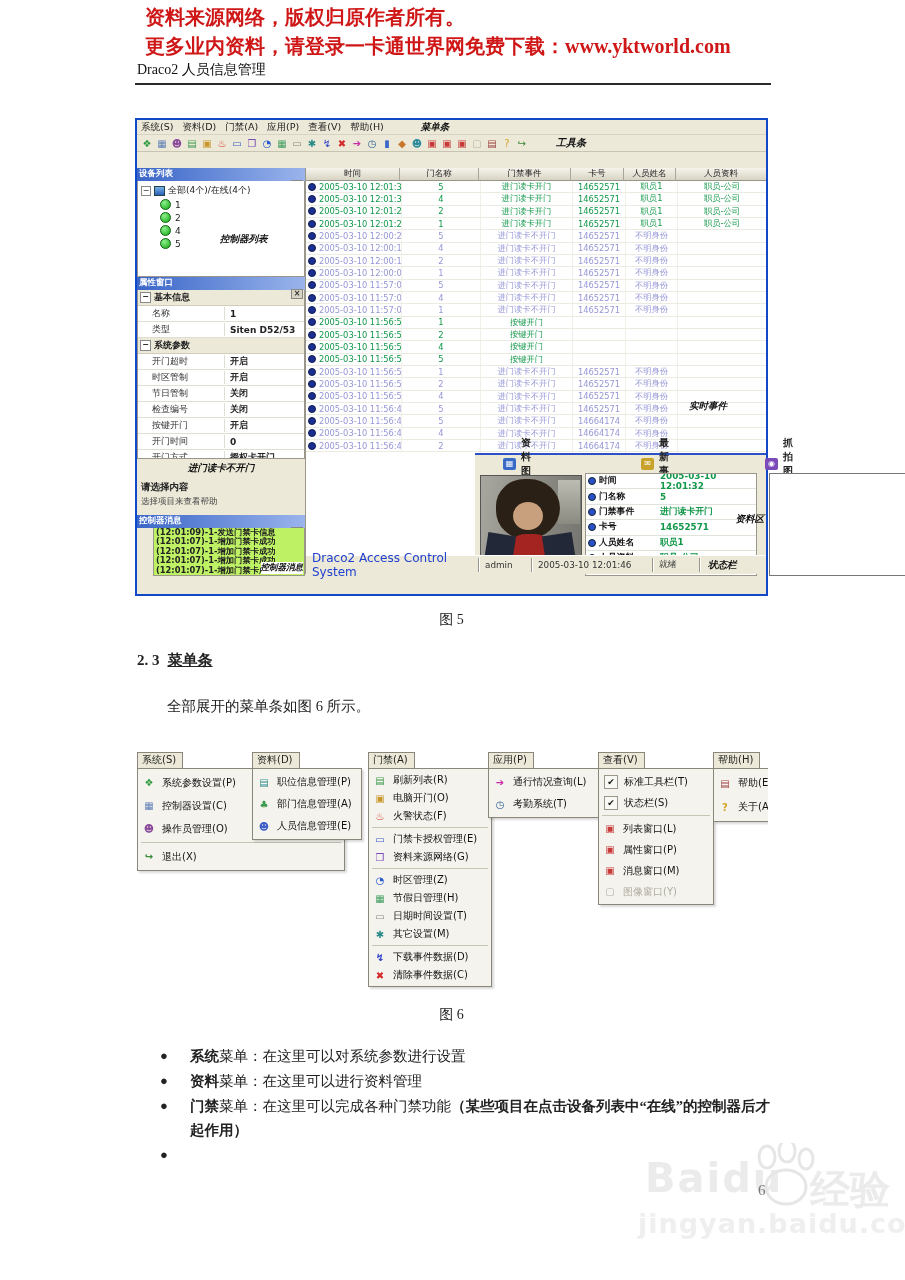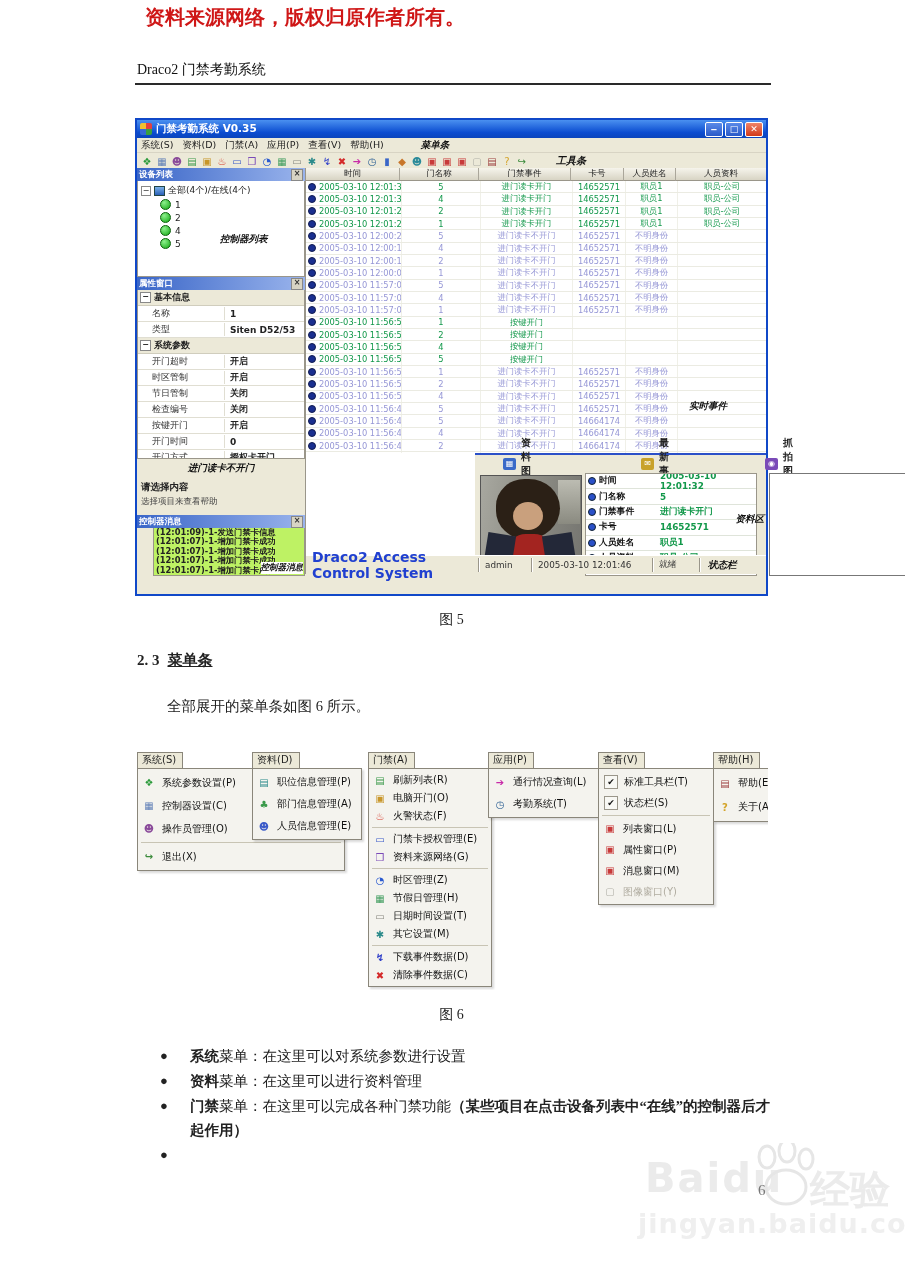--- a/index.html
+++ b/index.html
@@ -36,21 +36,21 @@
   .wbtn.close{background:linear-gradient(180deg,#ef8468,#d23a1a);}
   .mbar{height:14px;display:flex;align-items:center;padding-left:4px;gap:9px;font-size:9.5px;border-bottom:1px solid #d8d4c4;}
   .mb-item{cursor:default;}
   .anno{font-weight:bold;font-style:italic;color:#111;}
   .tlbar{height:16px;display:flex;align-items:center;padding-left:3px;gap:1px;border-bottom:1px solid #c8c4b4;}
   .ti{width:14px;height:14px;flex:none;display:flex;align-items:center;justify-content:center;font-size:10px;}
   .tlbar .anno{margin-left:26px;font-size:10px;}
   .winbody{position:absolute;left:0;top:48px;right:0;bottom:20px;}
   
   .lcol{position:absolute;left:0;top:0;width:168px;bottom:0;border-right:1px solid #9a968a;background:#ece9d8;}
-  .phdr{height:13px;background:linear-gradient(90deg,#3a66c8,#9ab4ec);color:#fff;font-size:8.5px;display:flex;align-items:flex-end;padding:0 2px;font-weight:bold;}
+  .phdr{height:13px;background:linear-gradient(90deg,#3a66c8,#9ab4ec);color:#fff;font-size:8.5px;display:flex;align-items:flex-start;padding:0 2px;font-weight:bold;flex-direction:column;}
   .phdr .x{margin-left:auto;width:10px;height:10px;background:#d8d4c4;color:#333;border:1px solid #888;
           font-size:8px;line-height:8px;text-align:center;font-weight:bold;}
   .treebox{position:relative;height:95px;background:#fff;border:1px solid #9a968a;border-top:none;font-size:9px;overflow:hidden;}
   .troot{display:flex;align-items:center;gap:3px;padding:3px 0 1px 3px;}
   .pcico{width:9px;height:8px;background:linear-gradient(#7ab0e8,#2a60b8);border:1px solid #244;flex:none;}
   .tnode{display:flex;align-items:center;gap:4px;padding:1px 0 1px 22px;}
   .gdot{width:9px;height:9px;border-radius:50%;background:radial-gradient(circle at 35% 30%,#8df08d,#12a812);border:1px solid #0a600a;flex:none;}
   .tree-anno{position:absolute;left:82px;top:52px;font-size:9.5px;}
   .pgrid{background:#fff;border:1px solid #9a968a;border-top:none;font-size:9px;height:168px;overflow:hidden;}
   .pgrow{display:flex;height:15px;align-items:center;border-bottom:1px solid #e0ded2;}
@@ -98,51 +98,44 @@
   .evrow{display:flex;height:14.4px;align-items:center;border-bottom:1px solid #dfe4da;}
   .evrow .el{width:72px;flex:none;display:flex;align-items:center;gap:3px;padding-left:2px;font-weight:bold;color:#111;}
   .evrow .ev{color:#12984a;font-weight:bold;}
   .bdot{width:6px;height:6px;border-radius:50%;background:#2a50c8;border:1px solid #123;flex:none;}
   .snap{position:absolute;left:294px;top:18px;width:143px;height:101px;background:#fff;border:1px solid #777;}
   .binfo .anno{position:absolute;right:2px;top:58px;font-size:9.5px;font-family:Liberation Mono, monospace;}
   
   .sbar{position:absolute;left:0;right:0;bottom:0;height:18px;background:#ece9d8;border-top:1px solid #fff;
         display:flex;align-items:center;font-size:8.8px;color:#333;}
   .scell{border-right:1px solid #9a968a;box-shadow:1px 0 0 #fff;height:14px;display:flex;align-items:center;padding:0 6px;flex:none;}
-  .brand{width:160px;color:#2040d0;font-weight:bold;font-size:14px;}
+  .brand{width:160px;color:#2040d0;font-weight:normal;font-size:12px;}
   
   .fig6{position:absolute;left:135px;top:748px;width:633px;height:242px;overflow:hidden;font-family:"DejaVu Sans",sans-serif;}
   .menu{position:absolute;top:0;}
   .mtab{display:inline-block;border:1px solid #8a867a;border-bottom:none;background:#ece9d8;padding:1px 6px 2px 4px;font-size:10px;height:12px;line-height:12px;}
   .mbox{border:1px solid #8a867a;background:#f4f3ee;box-shadow:2px 2px 2px rgba(0,0,0,.15);padding:2px 0;}
   .mitem{display:flex;align-items:center;gap:6px;padding-left:4px;font-size:10px;color:#111;}
   .mitem .mi{width:14px;height:13px;flex:none;display:flex;align-items:center;justify-content:center;font-size:10px;font-weight:bold;}
   .mitem.dis{color:#b0aca0;}
   .msep{border-top:1px solid #c8c4b4;margin:2px 3px;}
   .chk{width:12px;height:12px;border:1px solid #9a968a;background:#f8f8f4;display:flex;align-items:center;justify-content:center;font-size:9px;flex:none;margin-left:1px;}
   .wmpaw{position:absolute;left:745px;top:1143px;}
 </style>
 </head>
 <body>
 
 <div class="red-hdr">
   <div>资料来源网络，版权归原作者所有。</div>
+  <div>更多业内资料，请登录一卡通世界网免费下载：www.yktworld.com</div>
 </div>
-<div class="doc-title">Draco2 门禁考勤系统</div>
+<div class="doc-title">Draco2 人员信息管理</div>
 <div class="hrule"></div>
 
 <div class="win">
-  <div class="tbar">
-    <span class="appico"></span>
-    <span>门禁考勤系统 V0.35</span>
-    <span class="sp"></span>
-    <span class="wbtn">‒</span>
-    <span class="wbtn">□</span>
-    <span class="wbtn close">✕</span>
-  </div>
   <div class="mbar">
     <span id="mbar-items" style="display:flex;gap:9px;">
         <span class="mb-item">系统(S)</span>
         <span class="mb-item">资料(D)</span>
         <span class="mb-item">门禁(A)</span>
         <span class="mb-item">应用(P)</span>
         <span class="mb-item">查看(V)</span>
         <span class="mb-item">帮助(H)</span>
       </span>
     <span class="anno" style="margin-left:28px;">菜单条</span>

